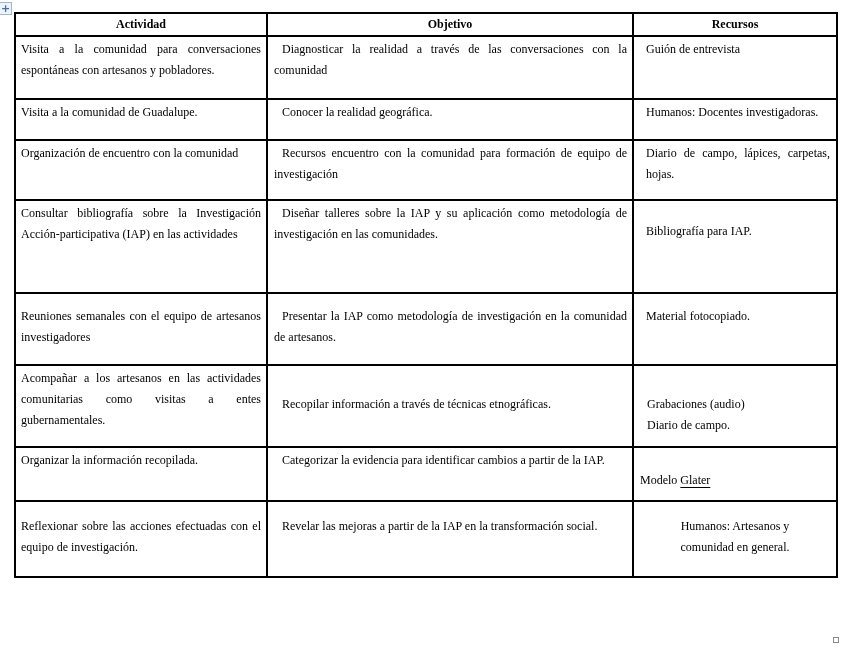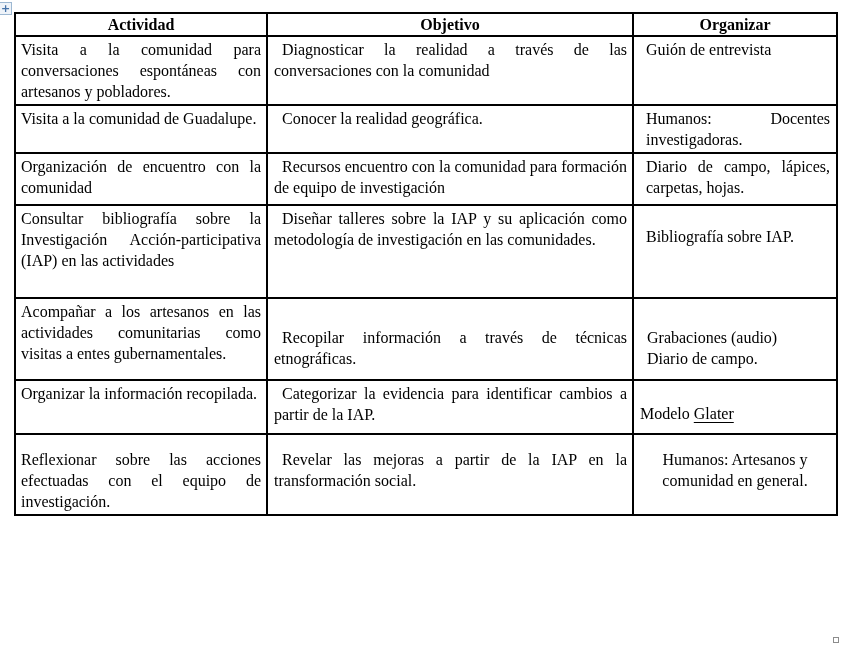--- a/index.html
+++ b/index.html
@@ -53,21 +53,21 @@
     position: absolute;
     left: 14px;
     top: 12px;
     width: 822px;
     border-collapse: collapse;
     table-layout: fixed;
   }
   .doc-table td, .doc-table th {
     border: 2px solid #000000;
     vertical-align: top;
-    font-size: 16px;
+    font-size: 12px;
     line-height: 21px;
     box-sizing: border-box;
     overflow: hidden;
     margin-left: 12px;
   }
   .doc-table th {
     font-weight: bold;
     text-align: center;
     padding: 0 4px;
   }
@@ -109,47 +109,52 @@
   <table class="doc-table">
     <colgroup>
       <col style="width:252px">
       <col style="width:366px">
       <col style="width:204px">
     </colgroup>
     <tbody>
         <tr style="height:22px">
       <th>Actividad</th>
       <th>Objetivo</th>
-      <th>Organizar</th>
+      <th>Recursos</th>
     </tr>
 
     <tr style="height:63px">
       <td class="c1">Visita a la comunidad para conversaciones espontáneas con artesanos y pobladores.</td>
       <td class="c2">Diagnosticar la realidad a través de las conversaciones con la comunidad</td>
       <td class="c3">Guión de entrevista</td>
     </tr>
 
     <tr style="height:41px">
       <td class="c1">Visita a la comunidad de Guadalupe.</td>
       <td class="c2">Conocer la realidad geográfica.</td>
       <td class="c3">Humanos: Docentes investigadoras.</td>
     </tr>
 
-    <tr style="height:52px">
+    <tr style="height:60px">
       <td class="c1">Organización de encuentro con la comunidad</td>
       <td class="c2">Recursos encuentro con la comunidad para formación de equipo de investigación</td>
       <td class="c3">Diario de campo, lápices, carpetas, hojas.</td>
     </tr>
 
     <tr style="height:93px">
       <td class="c1">Consultar bibliografía sobre la Investigación Acción-participativa (IAP) en las actividades</td>
       <td class="c2">Diseñar talleres sobre la IAP y su aplicación como metodología de investigación en las comunidades.</td>
-      <td class="c3 pt20 narrowR">Bibliografía sobre IAP.</td>
+      <td class="c3 pt20 narrowR">Bibliografía para IAP.</td>
     </tr>
 
+    <tr style="height:72px">
+      <td class="c1 pt12">Reuniones semanales con el equipo de artesanos investigadores</td>
+      <td class="c2 pt12">Presentar la IAP como metodología de investigación en la comunidad de artesanos.</td>
+      <td class="c3 pt12">Material fotocopiado.</td>
+    </tr>
 
     <tr style="height:82px">
       <td class="c1">Acompañar a los artesanos en las actividades comunitarias como visitas a entes gubernamentales.</td>
       <td class="c2 pt28">Recopilar información a través de técnicas etnográficas.</td>
       <td class="c3 pt28 prewrap" style="padding-left:13px">Grabaciones (audio)
 Diario de campo.</td>
     </tr>
 
 
     <tr style="height:54px">

